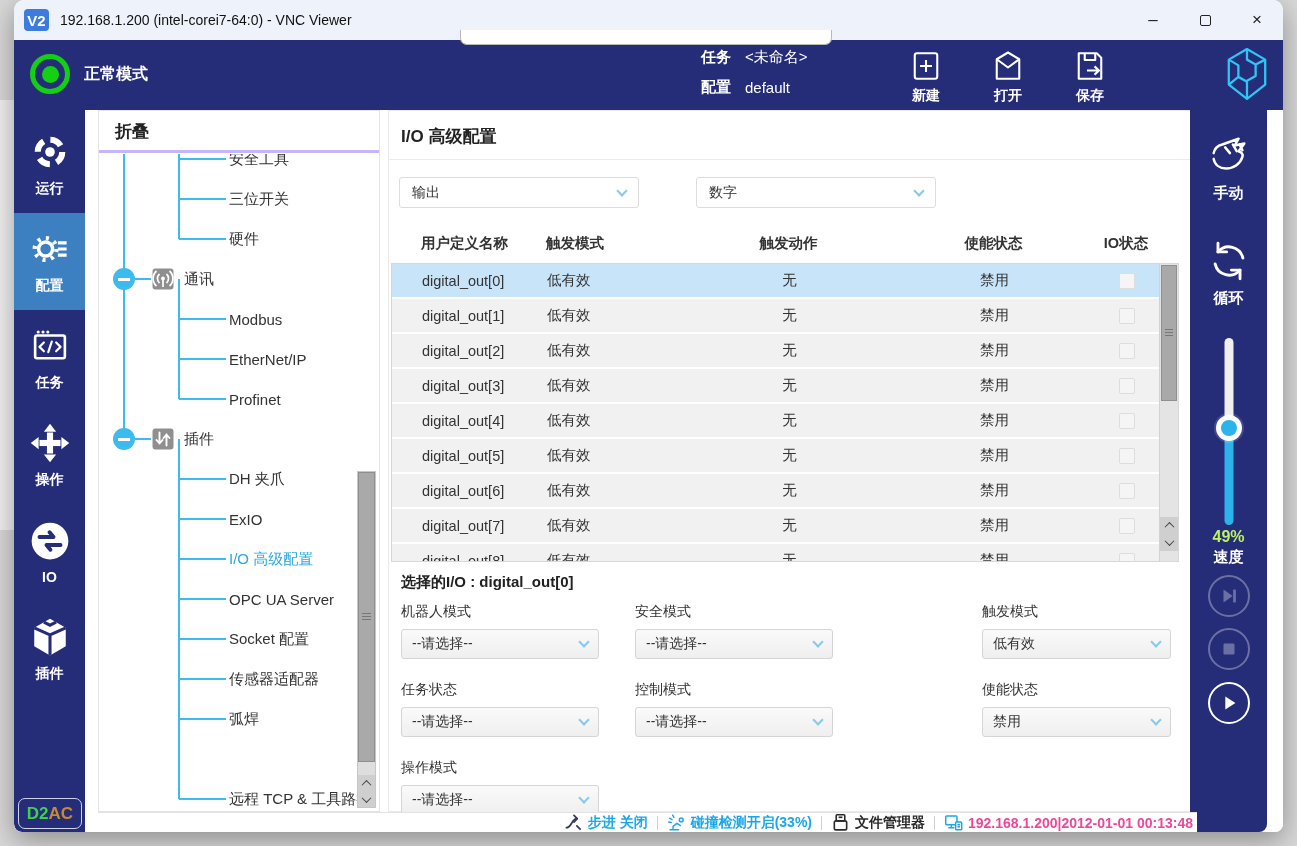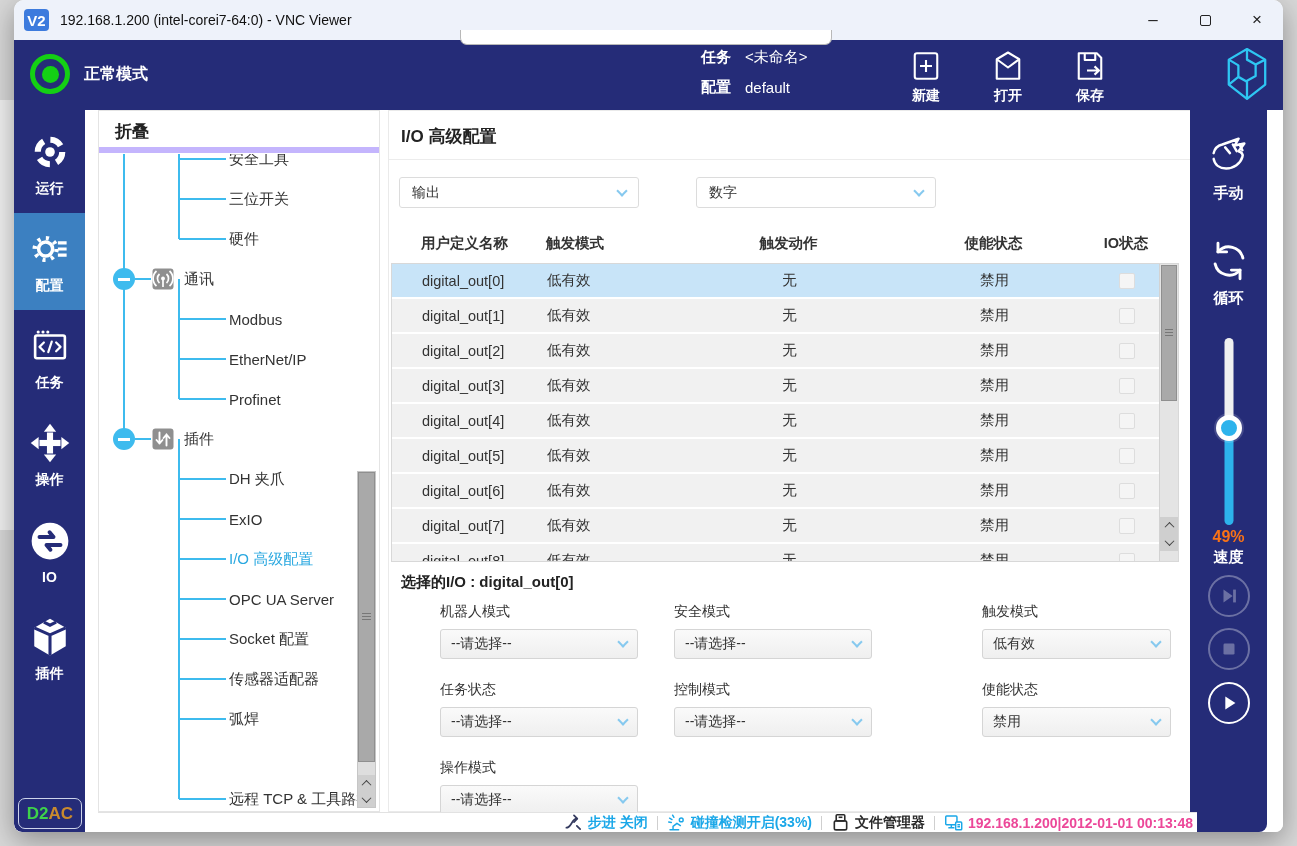--- a/index.html
+++ b/index.html
@@ -57,30 +57,30 @@
   
   .right-rail{position:absolute;top:70px;right:16px;width:77px;bottom:0;background:#252c78;border-radius:0 0 8px 0;}
   .rr-block{position:absolute;left:0;right:0;display:flex;flex-direction:column;align-items:center;color:#fff;font-size:15px;gap:5px;}
   .rr-block svg{width:46px;height:46px;display:block;}
   .rr-label{font-weight:bold;}
   .rr-slider{position:absolute;left:50%;top:228px;height:187px;width:9px;transform:translateX(-50%);border-radius:5px;
              background:linear-gradient(#f0f0f0 0 48%, #2db3ec 48% 100%);}
   .rr-thumb{position:absolute;left:50%;top:318px;width:26px;height:26px;transform:translate(-50%,-50%);
             background:#2db3ec;border:5px solid #fff;border-radius:50%;box-shadow:0 0 0 2px rgba(255,255,255,.15);}
   .rr-speed{position:absolute;top:418px;left:0;right:0;text-align:center;}
-  .rr-speed .val{color:#f97316;font-weight:bold;font-size:16px;}
+  .rr-speed .val{color:#bef264;font-weight:bold;font-size:16px;}
   .rr-speed .lab{color:#fff;font-weight:bold;font-size:15px;margin-top:2px;}
   .rr-btn{position:absolute;left:50%;transform:translateX(-50%);width:42px;height:42px;border-radius:50%;
           border:2.5px solid #fff;color:#fff;display:flex;align-items:center;justify-content:center;cursor:pointer;}
   .rr-btn svg{width:22px;height:22px;display:block;}
   .rr-btn.disabled{opacity:.32;cursor:default;}
 
   
   .tree-panel{position:absolute;top:70px;left:84px;width:282px;height:702px;background:#fff;border:1px solid #e4e4e4;}
-  .tree-header{height:42px;line-height:42px;padding-left:16px;font-weight:bold;font-size:17px;color:#222;border-bottom:6px solid #c4b5fd;}
+  .tree-header{height:42px;line-height:42px;padding-left:16px;font-weight:bold;font-size:17px;color:#222;border-bottom:3px solid #c4b5fd;}
   .tree-viewport{position:absolute;top:43px;left:0;right:0;bottom:0;overflow:hidden;}
   #tree-content{position:absolute;top:-15px;left:0;right:0;height:680px;}
   .tree-row{position:absolute;left:0;width:100%;height:40px;display:flex;align-items:center;font-size:15px;color:#333;cursor:pointer;}
   .tree-row.leaf{padding-left:130px;}
   .tree-row.leaf::before{content:'';position:absolute;left:80px;top:19px;width:47px;height:2px;background:#3ebbee;}
   .tree-row.node{padding-left:14px;}
   .tree-row.active .tree-label{color:#29a8e0;}
   .tree-toggle{width:22px;height:22px;border-radius:50%;background:#3ebbee;position:relative;flex:none;}
   .tree-toggle::after{content:'';position:absolute;left:5px;top:10px;width:12px;height:2.5px;background:#fff;}
   .node-stub{width:16px;height:2px;background:#3ebbee;flex:none;}
@@ -121,21 +121,21 @@
   .td.c4{display:flex;justify-content:center;}
   .checkbox{width:16px;height:16px;background:#f5f5f5;border:1px solid #ddd;border-radius:2px;}
   .tbl-scroll{position:absolute;top:0;right:0;bottom:0;width:19px;background:#e4e4e4;border-left:1px solid #d2d2d2;}
   .tbl-thumb{position:absolute;top:1px;left:1px;right:1px;height:136px;background:#a9a9a9;border:1px solid #8f8f8f;}
   .tbl-thumb::after{content:'';position:absolute;left:3px;right:3px;top:50%;margin-top:-4px;height:8px;
                     background:repeating-linear-gradient(#777 0 1px,transparent 1px 3px);}
   .tbl-btns{position:absolute;left:0;right:0;bottom:10px;height:34px;display:flex;flex-direction:column;}
   .sel-label{position:absolute;top:462px;left:12px;font-size:15px;font-weight:bold;color:#222;}
   #form{position:absolute;top:492px;left:12px;right:25px;}
   .form-row{display:flex;margin-bottom:22px;}
-  .field{width:198px;margin-left:39px;}
+  .field{width:198px;}
   .field + .field{margin-left:36px;}
   .field.push{margin-left:auto;width:189px;}
   .flabel{font-size:14px;color:#333;margin-bottom:8px;}
   .fselect{height:30px;background:linear-gradient(#fafafa,#efefef);border:1px solid #d5d5d5;border-radius:3px;
            display:flex;align-items:center;padding:0 10px;font-size:14px;color:#333;cursor:pointer;}
 
   
   .bottom-strip{position:absolute;left:84px;right:86px;top:772px;height:20px;background:#fff;border-top:1px solid #e2e2e2;
                 display:flex;align-items:center;justify-content:flex-end;gap:9px;padding-right:4px;font-size:14px;}
   .seg{display:flex;align-items:center;gap:5px;font-weight:bold;}

